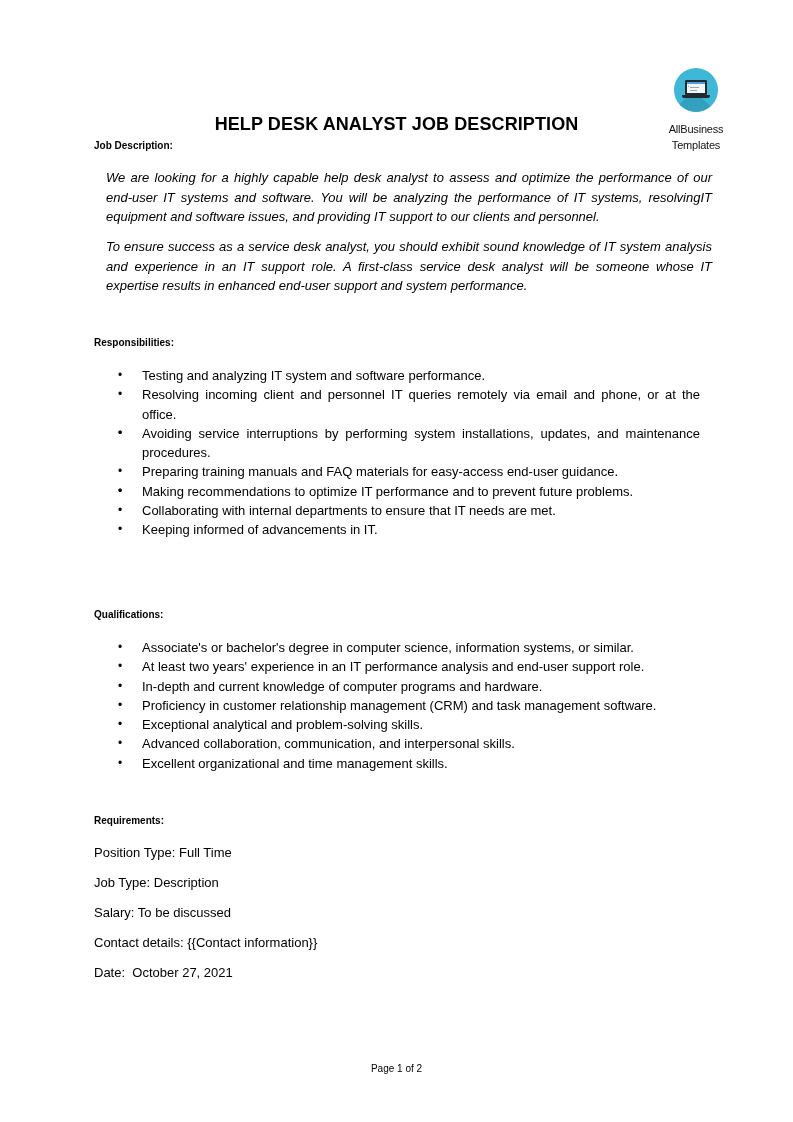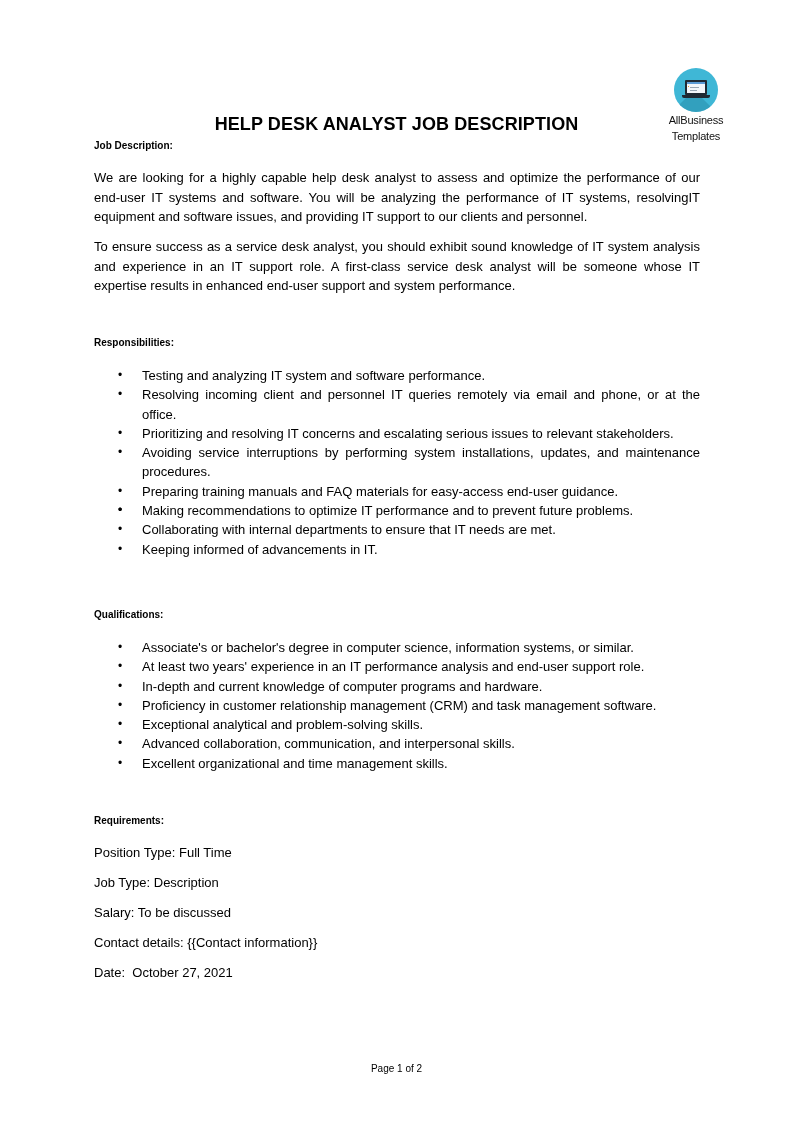--- a/index.html
+++ b/index.html
@@ -13,28 +13,28 @@
   .logo-shadow { position:absolute; left:20px; top:22px; width:40px; height:40px;
                  background:#2d95b3; transform:rotate(45deg); transform-origin:0 0; opacity:.7; }
   .laptop-screen { position:absolute; left:11px; top:12px; width:22px; height:15px;
                    background:#1f2a33; border-radius:1px; }
   .laptop-screen-inner { position:absolute; left:2px; top:2px; width:18px; height:11px; background:#f3f7fa; }
   .laptop-bar { position:absolute; left:0; top:0; width:18px; height:2px; background:#5b9bd5; }
   .laptop-line1 { position:absolute; left:3px; top:5px; width:9px; height:1px; background:#9aa8b4; }
   .laptop-line2 { position:absolute; left:3px; top:8px; width:7px; height:1px; background:#9aa8b4; }
   .laptop-dot { position:absolute; left:1px; top:4px; width:1px; height:1px; background:#f0a030; }
   .laptop-base { position:absolute; left:8px; top:27px; width:28px; height:3px; background:#1f2a33; border-radius:0 0 2px 2px; }
-  .logo-text { font-size:11px; line-height:12px; color:#111; margin-top:2px; letter-spacing:-0.2px; }
+  .logo-text { font-size:11px; line-height:12px; color:#111; margin-top:11px; letter-spacing:-0.2px; }
 
   .title { position:absolute; left:0; width:793px; top:114px; text-align:center;
            font-size:18px; font-weight:bold; letter-spacing:0.1px; }
 
   .content { position:absolute; left:94px; width:606px; top:0; }
   .h { position:absolute; font-size:10px; font-weight:bold; }
-  .para { position:absolute; left:0; width:606px; font-size:13px; line-height:19.5px; text-align:justify; }
+  .para { position:absolute; left:12px; width:606px; font-size:13px; line-height:19.5px; text-align:justify;font-style:italic; }
 
   ul.list { position:absolute; left:0; width:606px; margin:0; padding:0; list-style:none; }
   ul.list li { position:relative; padding-left:48px; font-size:13px; line-height:19.3px; text-align:justify; }
   ul.list li .bullet { position:absolute; left:24px; top:0; font-size:12px; }
 
   .req { position:absolute; left:0; font-size:13px; }
   .footer { position:absolute; left:0; width:793px; top:1063px; text-align:center; font-size:10px; }
 </style>
 </head>
 <body>
@@ -63,21 +63,21 @@
   <div class="content">
 
     <div class="h" style="top:140px">Job Description:</div>
     <div class="para" style="top:168px">We are looking for a highly capable help desk analyst to assess and optimize the performance of our end-user IT systems and software. You will be analyzing the performance of IT systems, resolvingIT equipment and software issues, and providing IT support to our clients and personnel.</div>
     <div class="para" style="top:237px">To ensure success as a service desk analyst, you should exhibit sound knowledge of IT system analysis and experience in an IT support role. A first-class service desk analyst will be someone whose IT expertise results in enhanced end-user support and system performance.</div>
 
     <div class="h" style="top:337px">Responsibilities:</div>
     <ul class="list" style="top:366px">
       <li><span class="bullet">•</span><span>Testing and analyzing IT system and software performance.</span></li>
       <li><span class="bullet">•</span><span>Resolving incoming client and personnel IT queries remotely via email and phone, or at the office.</span></li>
-      <li><span class="bullet">•</span><span>Prioritizing and resolving IT concerns and escalating serious issues to relevant stakeholders.</span></li>
+      <li><span class="bullet">•</span></li>
       <li><span class="bullet">•</span><span>Avoiding service interruptions by performing system installations, updates, and maintenance procedures.</span></li>
       <li><span class="bullet">•</span><span>Preparing training manuals and FAQ materials for easy-access end-user guidance.</span></li>
       <li><span class="bullet">•</span></li>
       <li><span class="bullet">•</span><span>Making recommendations to optimize IT performance and to prevent future problems.</span></li>
       <li><span class="bullet">•</span><span>Collaborating with internal departments to ensure that IT needs are met.</span></li>
       <li><span class="bullet">•</span><span>Keeping informed of advancements in IT.</span></li>
     </ul>
 
     <div class="h" style="top:609px">Qualifications:</div>
     <ul class="list" style="top:638px">

